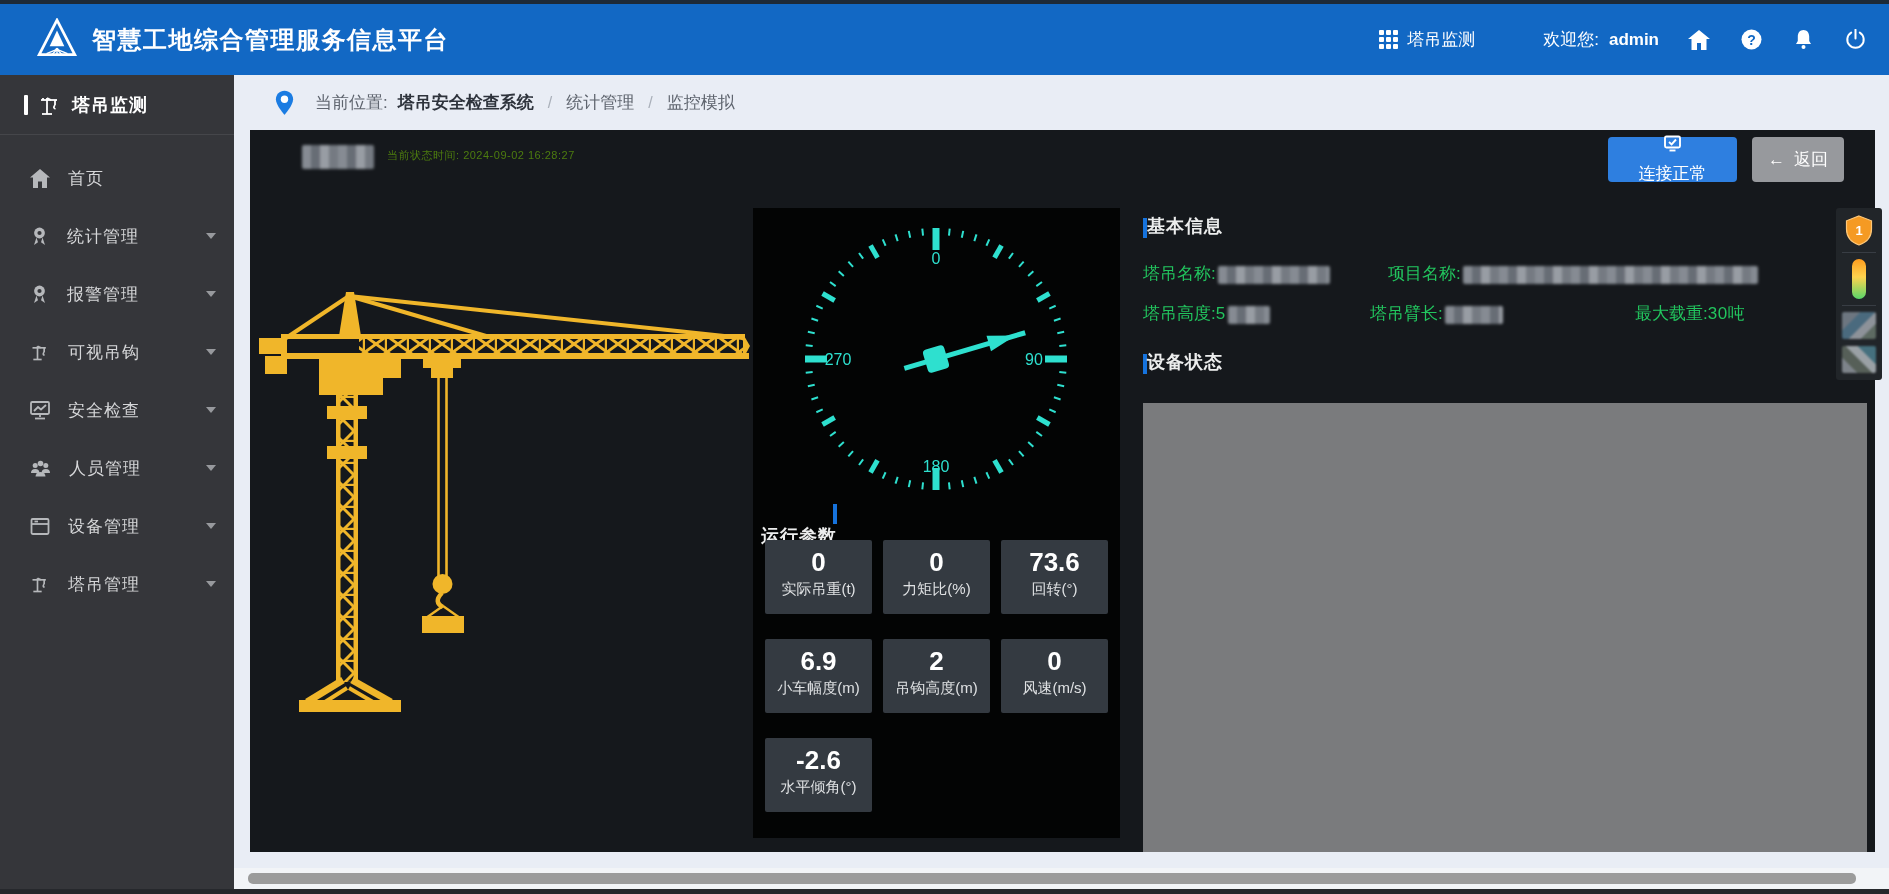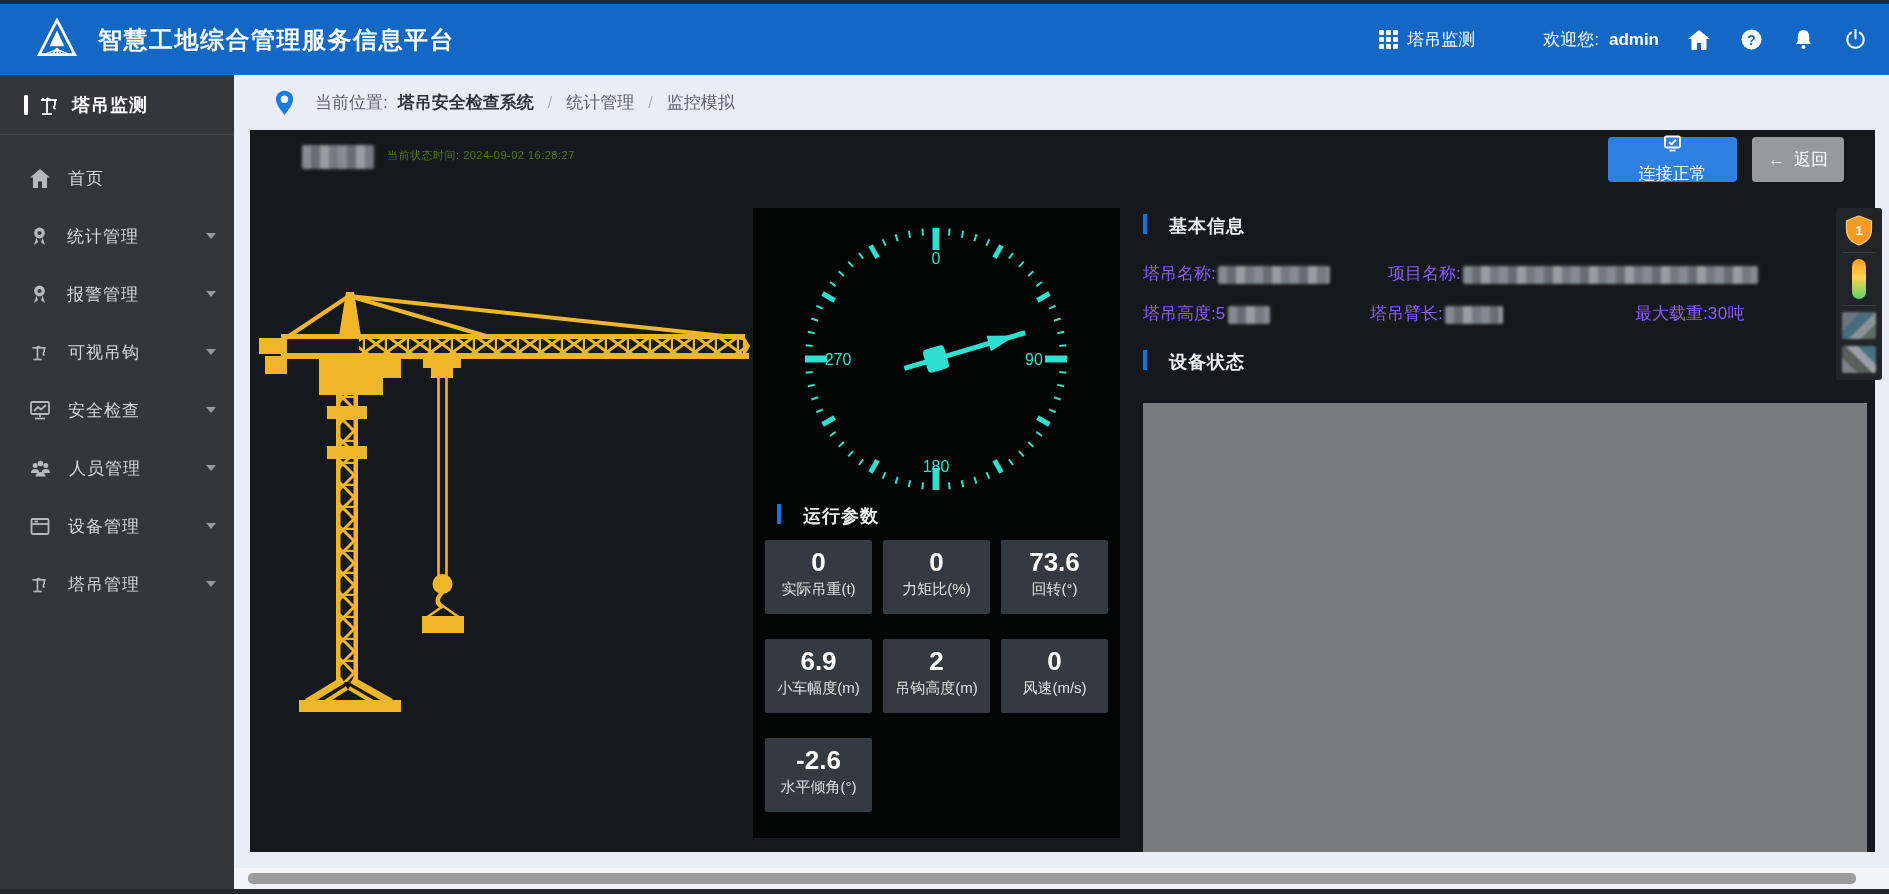--- a/index.html
+++ b/index.html
@@ -4,21 +4,21 @@
 <style>
   html,body{margin:0;padding:0;background:#dfe3ea;}
   *{box-sizing:border-box;font-family:"Liberation Sans","DejaVu Sans",sans-serif;}
   #root{position:relative;width:1889px;height:894px;background:#e9edf5;overflow:hidden;}
   .abs{position:absolute;}
 
   
   .topstrip{left:0;top:0;width:1889px;height:4px;background:#1d2a38;}
   header{left:0;top:4px;width:1889px;height:71px;background:#1268c4;display:flex;align-items:center;padding:0 22px;}
   .logo{width:42px;height:44px;margin-left:14px;flex:0 0 auto;}
-  .app-title{color:#fff;font-size:24px;font-weight:bold;margin-left:20px;letter-spacing:1.5px;}
+  .app-title{color:#fff;font-size:24px;font-weight:bold;margin-left:14px;letter-spacing:1.5px;}
   .hdr-right{margin-left:auto;display:flex;align-items:center;color:#fff;}
   .app-switch{display:flex;align-items:center;gap:9px;font-size:17px;cursor:pointer;}
   .welcome{margin-left:68px;font-size:17px;}
   .welcome b{font-weight:bold;margin-left:10px;}
   .hdr-ic{margin-left:28px;width:24px;height:24px;display:flex;align-items:center;justify-content:center;cursor:pointer;}
 
   
   aside{left:0;top:75px;width:234px;height:814px;background:#35363a;}
   .side-head{height:60px;display:flex;align-items:center;padding-left:24px;gap:10px;border-bottom:1px solid #45464a;}
   .side-bar-mark{width:4px;height:20px;background:#fff;border-radius:1px;}
@@ -41,32 +41,32 @@
     background:repeating-linear-gradient(90deg,#9aa0a8 0 9px,#767c85 9px 18px,#b0b5bc 18px 27px,#868c94 27px 36px);
     filter:blur(1.6px);opacity:.85;}
   .name-blur{left:52px;top:15px;width:72px;height:24px;}
   .status-time{left:137px;top:18px;color:#4d7c0f;font-size:11px;letter-spacing:.5px;}
   .btn{display:flex;align-items:center;justify-content:center;gap:9px;border-radius:4px;color:#fff;font-size:17px;cursor:pointer;}
   .btn-connect{left:1358px;top:7px;width:129px;height:45px;background:#2e7fe0;flex-direction:column;}
   .btn-back{left:1502px;top:7px;width:92px;height:45px;background:#97999d;}
 
   
   .gauge-panel{left:503px;top:78px;width:367px;height:630px;background:#030404;}
-  .sec-head{display:flex;align-items:flex-start;gap:22px;}
+  .sec-head{display:flex;align-items:flex-end;gap:0;}
   .sec-bar{width:4px;height:20px;background:#1673dd;}
   .sec-title{color:#eceded;font-size:18px;font-weight:bold;letter-spacing:1px;}
-  .params-head{left:24px;top:296px;}
+  .params-head{left:8px;top:296px;flex-direction:column;}
   .cards{left:12px;top:332px;width:343px;display:flex;flex-wrap:wrap;column-gap:11px;row-gap:25px;}
   .card{width:107px;height:74px;background:#343a41;border-radius:2px;text-align:center;padding-top:7px;}
   .card-val{color:#fff;font-size:26px;font-weight:bold;line-height:30px;}
   .card-lab{color:#dfe1e3;font-size:15px;margin-top:3px;}
 
   
   .info-head{left:893px;top:84px;}
-  .inf{position:absolute;color:#8b5cf6;font-size:17px;white-space:nowrap;}
+  .inf{position:absolute;color:#22c55e;font-size:17px;white-space:nowrap;}
   .inf .blurblock{height:18px;margin-left:2px;}
   .pixeltext{filter:blur(.7px);letter-spacing:.5px;}
   .dev-head{left:893px;top:220px;}
   .dev-panel{left:893px;top:273px;width:724px;height:449px;background:#7a7b7d;}
 
   
   .widgets{left:1586px;top:78px;width:46px;background:#212529;border-radius:3px;display:flex;flex-direction:column;align-items:center;padding:7px 0;}
   .w-div{width:34px;height:1px;background:#383d44;margin:6px 0;}
   .grad-capsule{width:14px;height:40px;border-radius:8px;background:linear-gradient(#ff9d1e,#ffd34e 45%,#58d66a);}
   .thumb{width:34px;height:27px;border-radius:2px;filter:blur(1px);

